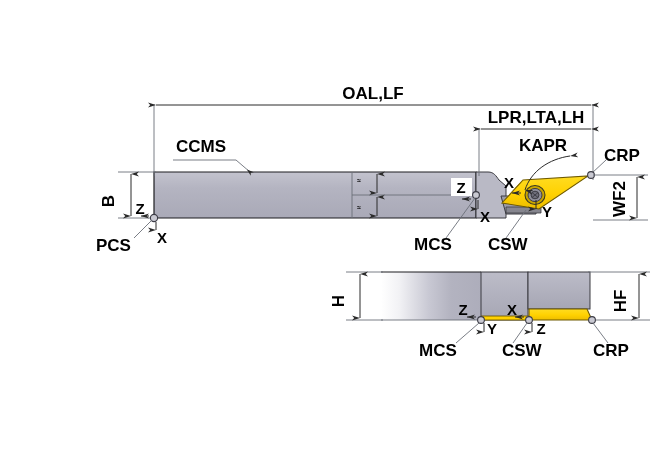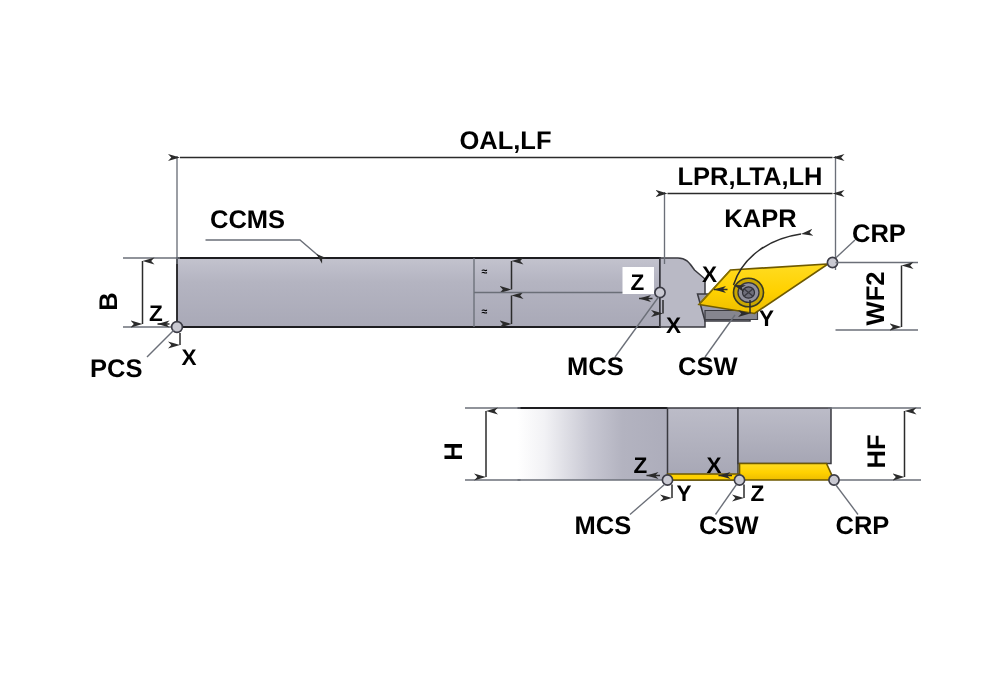--- a/index.html
+++ b/index.html
@@ -10,20 +10,21 @@
   body {
     width: 670px;
     height: 460px;
     font-family: "Liberation Sans", sans-serif;
     overflow: hidden;
   }
   #drawing-root {
     position: relative;
     width: 546px;
     height: 460px;
+    margin-left: 36px;
   }
   svg#tool-diagram {
     display: block;
     width: 670px;
     height: 460px;
   }
   text.dim-label {
     font-family: "Liberation Sans", sans-serif;
     font-weight: bold;
     fill: #000000;

